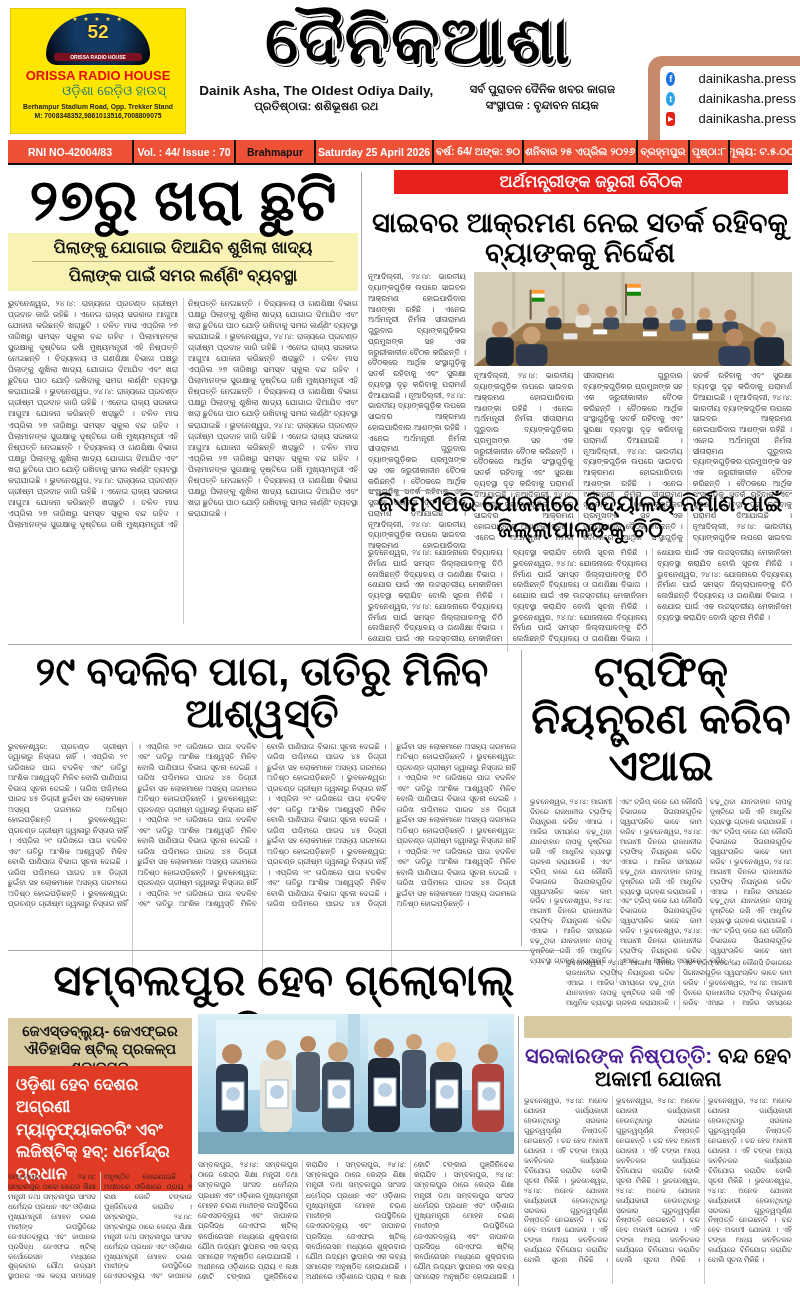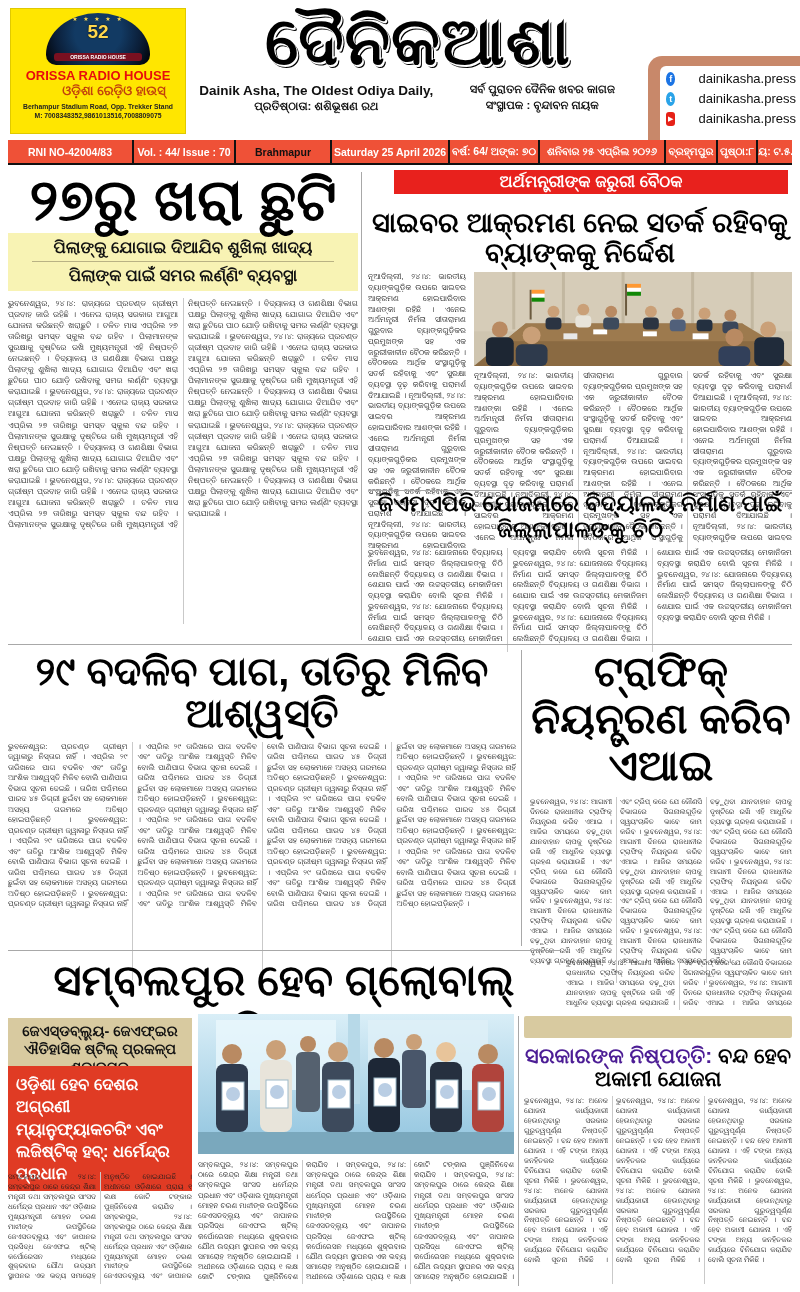--- a/index.html
+++ b/index.html
@@ -16,27 +16,27 @@
             border:1px solid #e0c900; text-align:center; padding-top:4px; }
   .ad-logo { width:104px; height:52px; margin:0 auto;
              background:radial-gradient(circle at 50% 38%, #123a63 0 38%, #0b1e38 70%, #000 100%);
              border-radius:50% 50% 10px 10px / 80% 80% 10px 10px; position:relative; overflow:hidden; }
   .ad-stars { color:#ffd84d; font-size:6px; letter-spacing:2px; padding-top:2px; }
   .ad-years { color:#ffd84d; font-size:19px; font-weight:bold; line-height:1;
               text-shadow:0 0 2px #000; }
   .ad-logo-band { position:absolute; bottom:4px; left:8px; right:8px; background:#7a1020;
                   color:#fff; font-size:5px; font-weight:bold; border-radius:3px; padding:1px 0; }
   .ad-brand-en { color:#e80c0c; font-weight:bold; font-size:13px; margin-top:3px; }
-  .ad-brand-od { color:#c2410c; font-weight:bold; font-size:13px; line-height:1.2;margin-left:32px; }
+  .ad-brand-od { color:#0f766e; font-weight:normal; font-size:13px; line-height:1.2;margin-left:32px; }
   .ad-addr { font-size:6.8px; font-weight:bold; color:#222; margin-top:3px; line-height:1.35; }
 
   .masthead { left:192px; top:10px; width:452px; text-align:center; }
   .masthead-title { font-size:66px; line-height:0.95; font-weight:900; color:#000;
                     letter-spacing:1px; text-shadow:1.5px 1.5px 0 #fff, -1.5px -1.5px 0 #fff,
-                    2.5px 2.5px 0 #000; }
+                    2.5px 2.5px 0 #000;font-family:Liberation Serif, serif; }
   .masthead-row { display:flex; justify-content:space-between; margin-top:10px; }
   .mast-left { text-align:center; width:55%; }
   .mast-left .l1 { font-weight:bold; font-size:13.5px; }
   .mast-left .l2 { font-weight:bold; font-size:11.5px; margin-top:2px; }
   .mast-right { text-align:center; width:45%; }
   .mast-right .l1 { font-size:11.5px; font-weight:bold; }
   .mast-right .l2 { font-size:11.5px; font-weight:bold; margin-top:3px; }
 
   .social-box { right:0; top:56px; width:152px; height:84px; background:#c8886a;
                 border-radius:14px 0 0 0; padding:10px 0 0 12px; }
@@ -173,24 +173,24 @@
       <div class="social-row">
         <span class="sicon yt">▶</span>
         <span class="txt">dainikasha.press</span>
       </div>
     </div>
   </div>
 
   <div class="abs infobar">
     <div class="seg" style="width:126px">RNI NO-42004/83</div>
     <div class="seg" style="width:102px">Vol. : 44/ Issue : 70</div>
-    <div class="seg dark" style="width:96px">Brahmapur</div>
+    <div class="seg dark" style="width:80px">Brahmapur</div>
     <div class="seg" style="width:118px">Saturday 25 April 2026</div>
     <div class="seg" style="width:90px">ବର୍ଷ: 64/ ଅଙ୍କ: ୭୦</div>
-    <div class="seg" style="width:126px">ଶନିବାର ୨୫ ଏପ୍ରିଲ ୨୦୨୬</div>
+    <div class="seg" style="width:114px">ଶନିବାର ୨୫ ଏପ୍ରିଲ ୨୦୨୬</div>
     <div class="seg" style="width:52px">ବ୍ରହ୍ମପୁର</div>
     <div class="seg" style="width:40px">ପୃଷ୍ଠା:୮</div>
     <div class="seg" style="flex:1">ମୂଲ୍ୟ: ଟ.୫.୦୦</div>
   </div>
 
   <div class="abs a1">
     <div class="headline">୨୭ରୁ ଖରା ଛୁଟି</div>
     <div class="a1-yellow">
       <div class="s1">ପିଲାଙ୍କୁ ଯୋଗାଇ ଦିଆଯିବ ଶୁଖିଲା ଖାଦ୍ୟ</div>
       <div class="div"></div>

